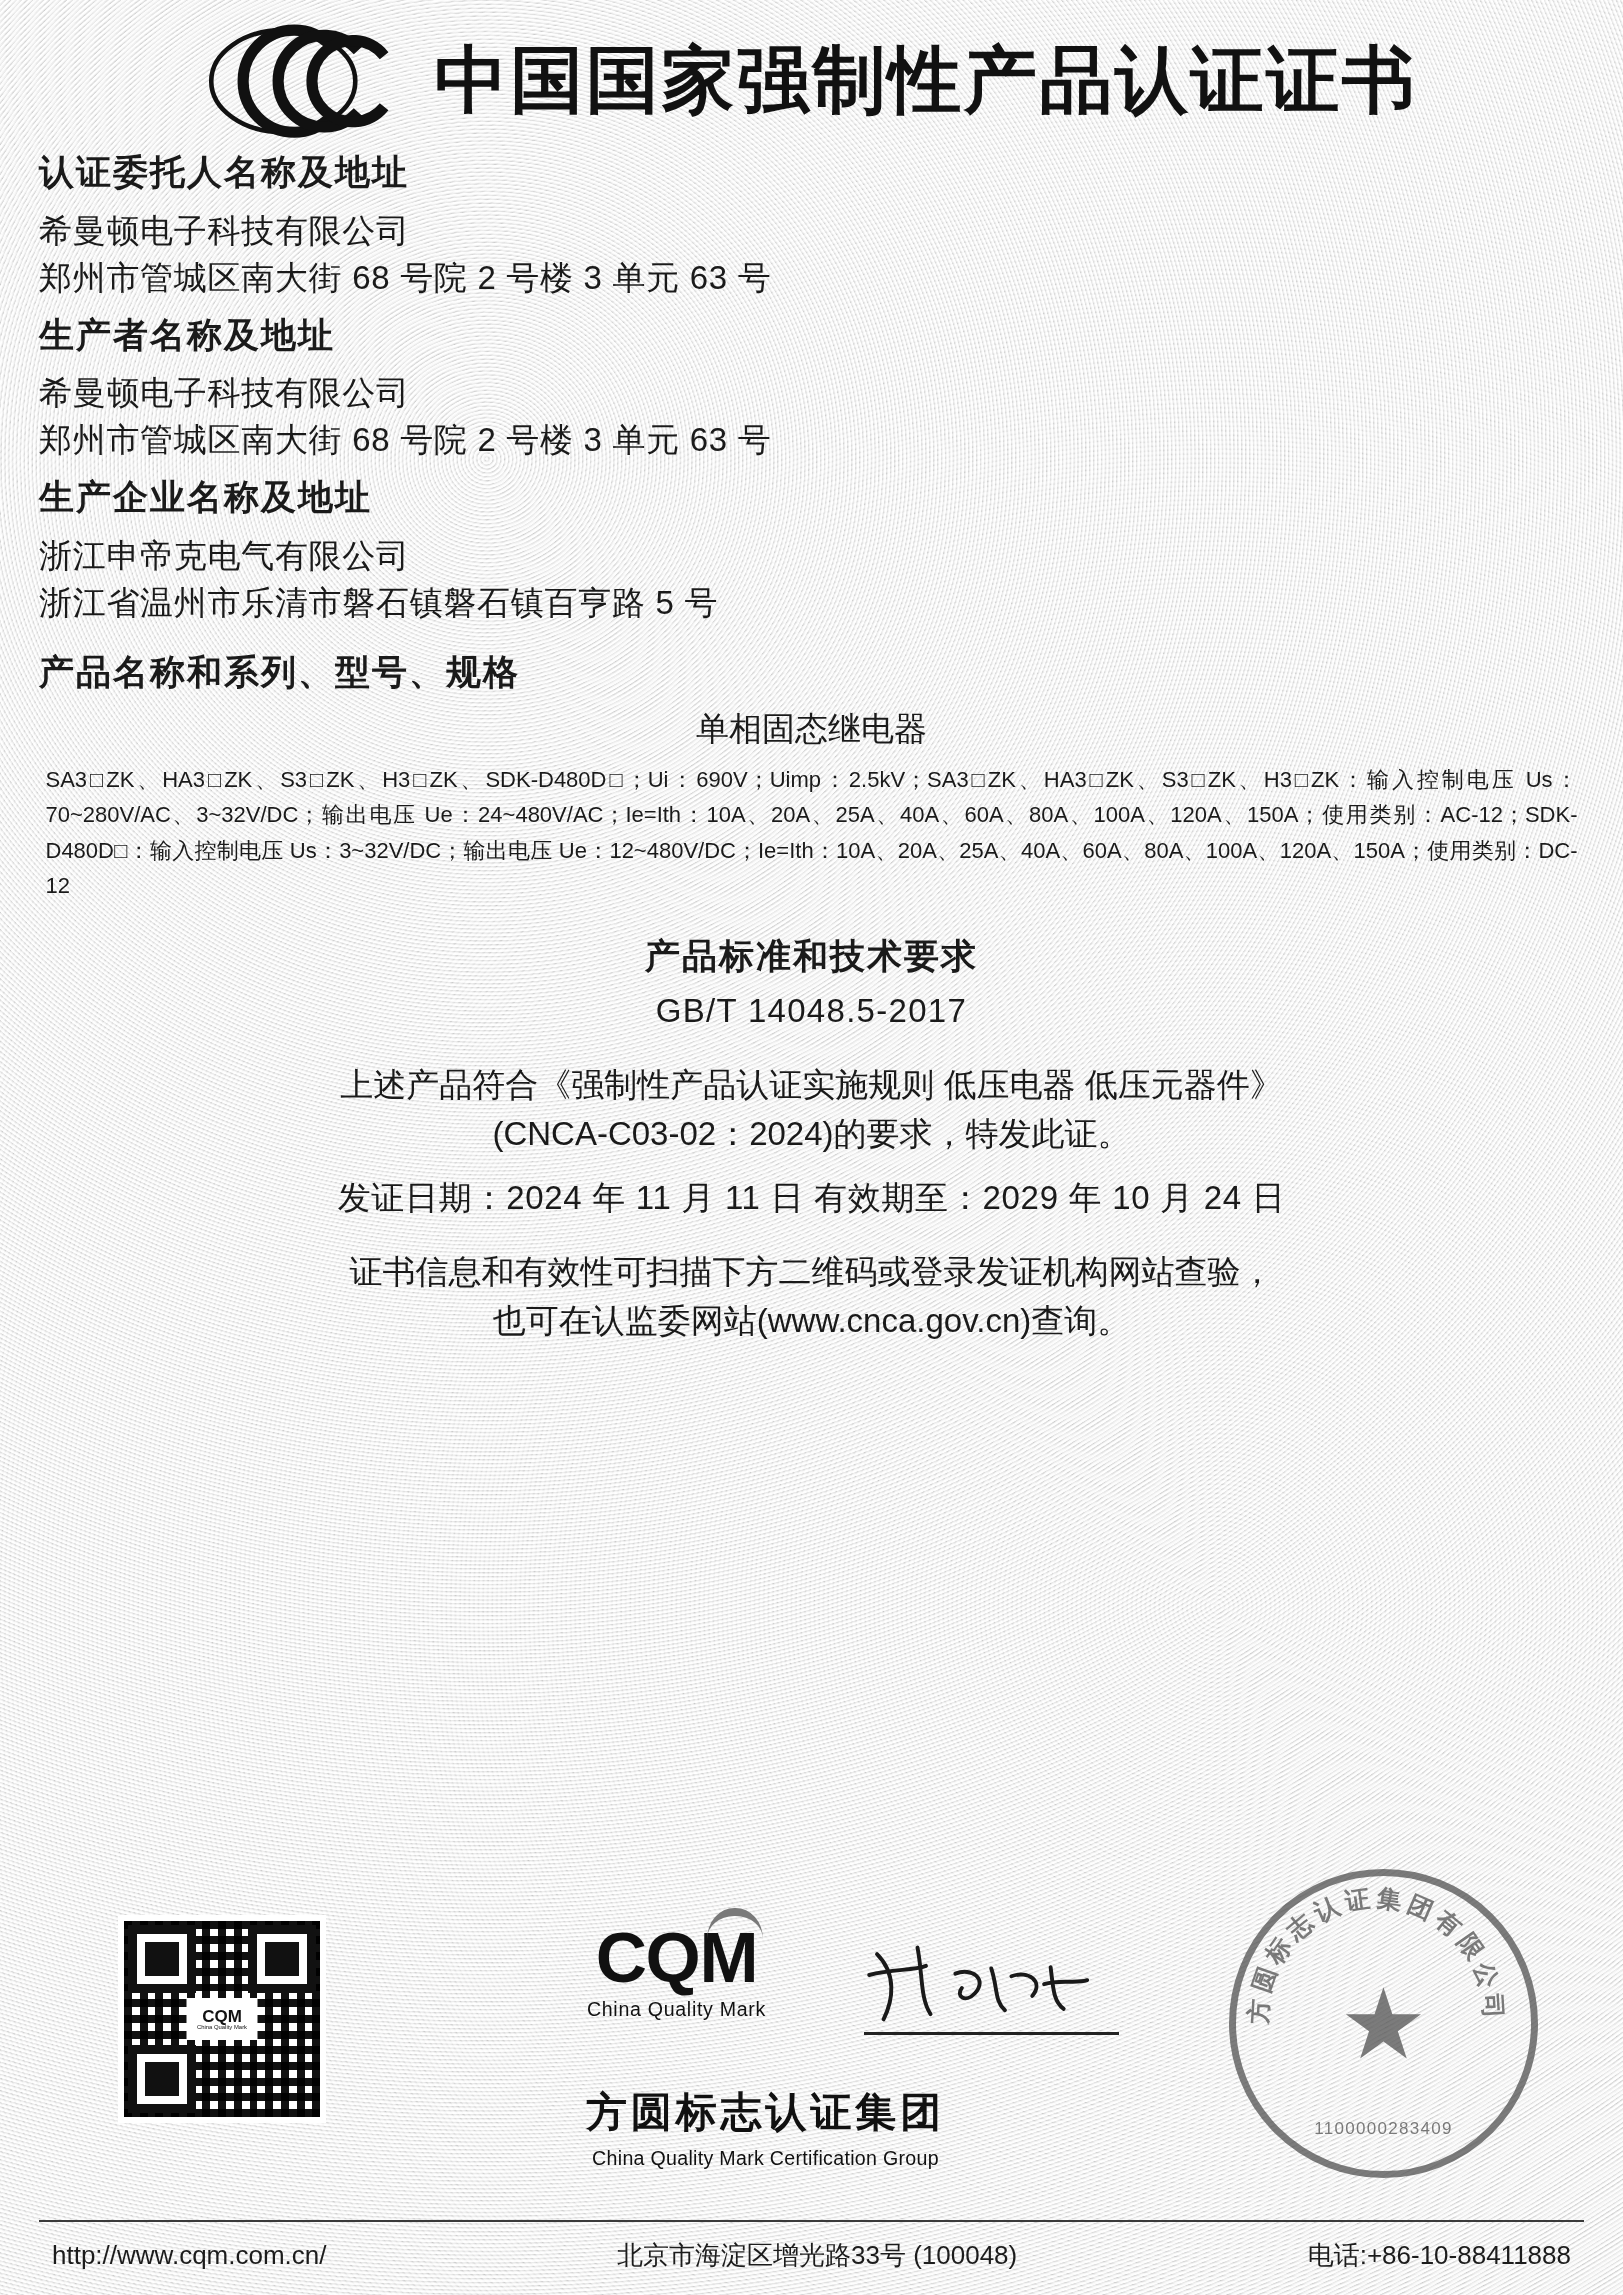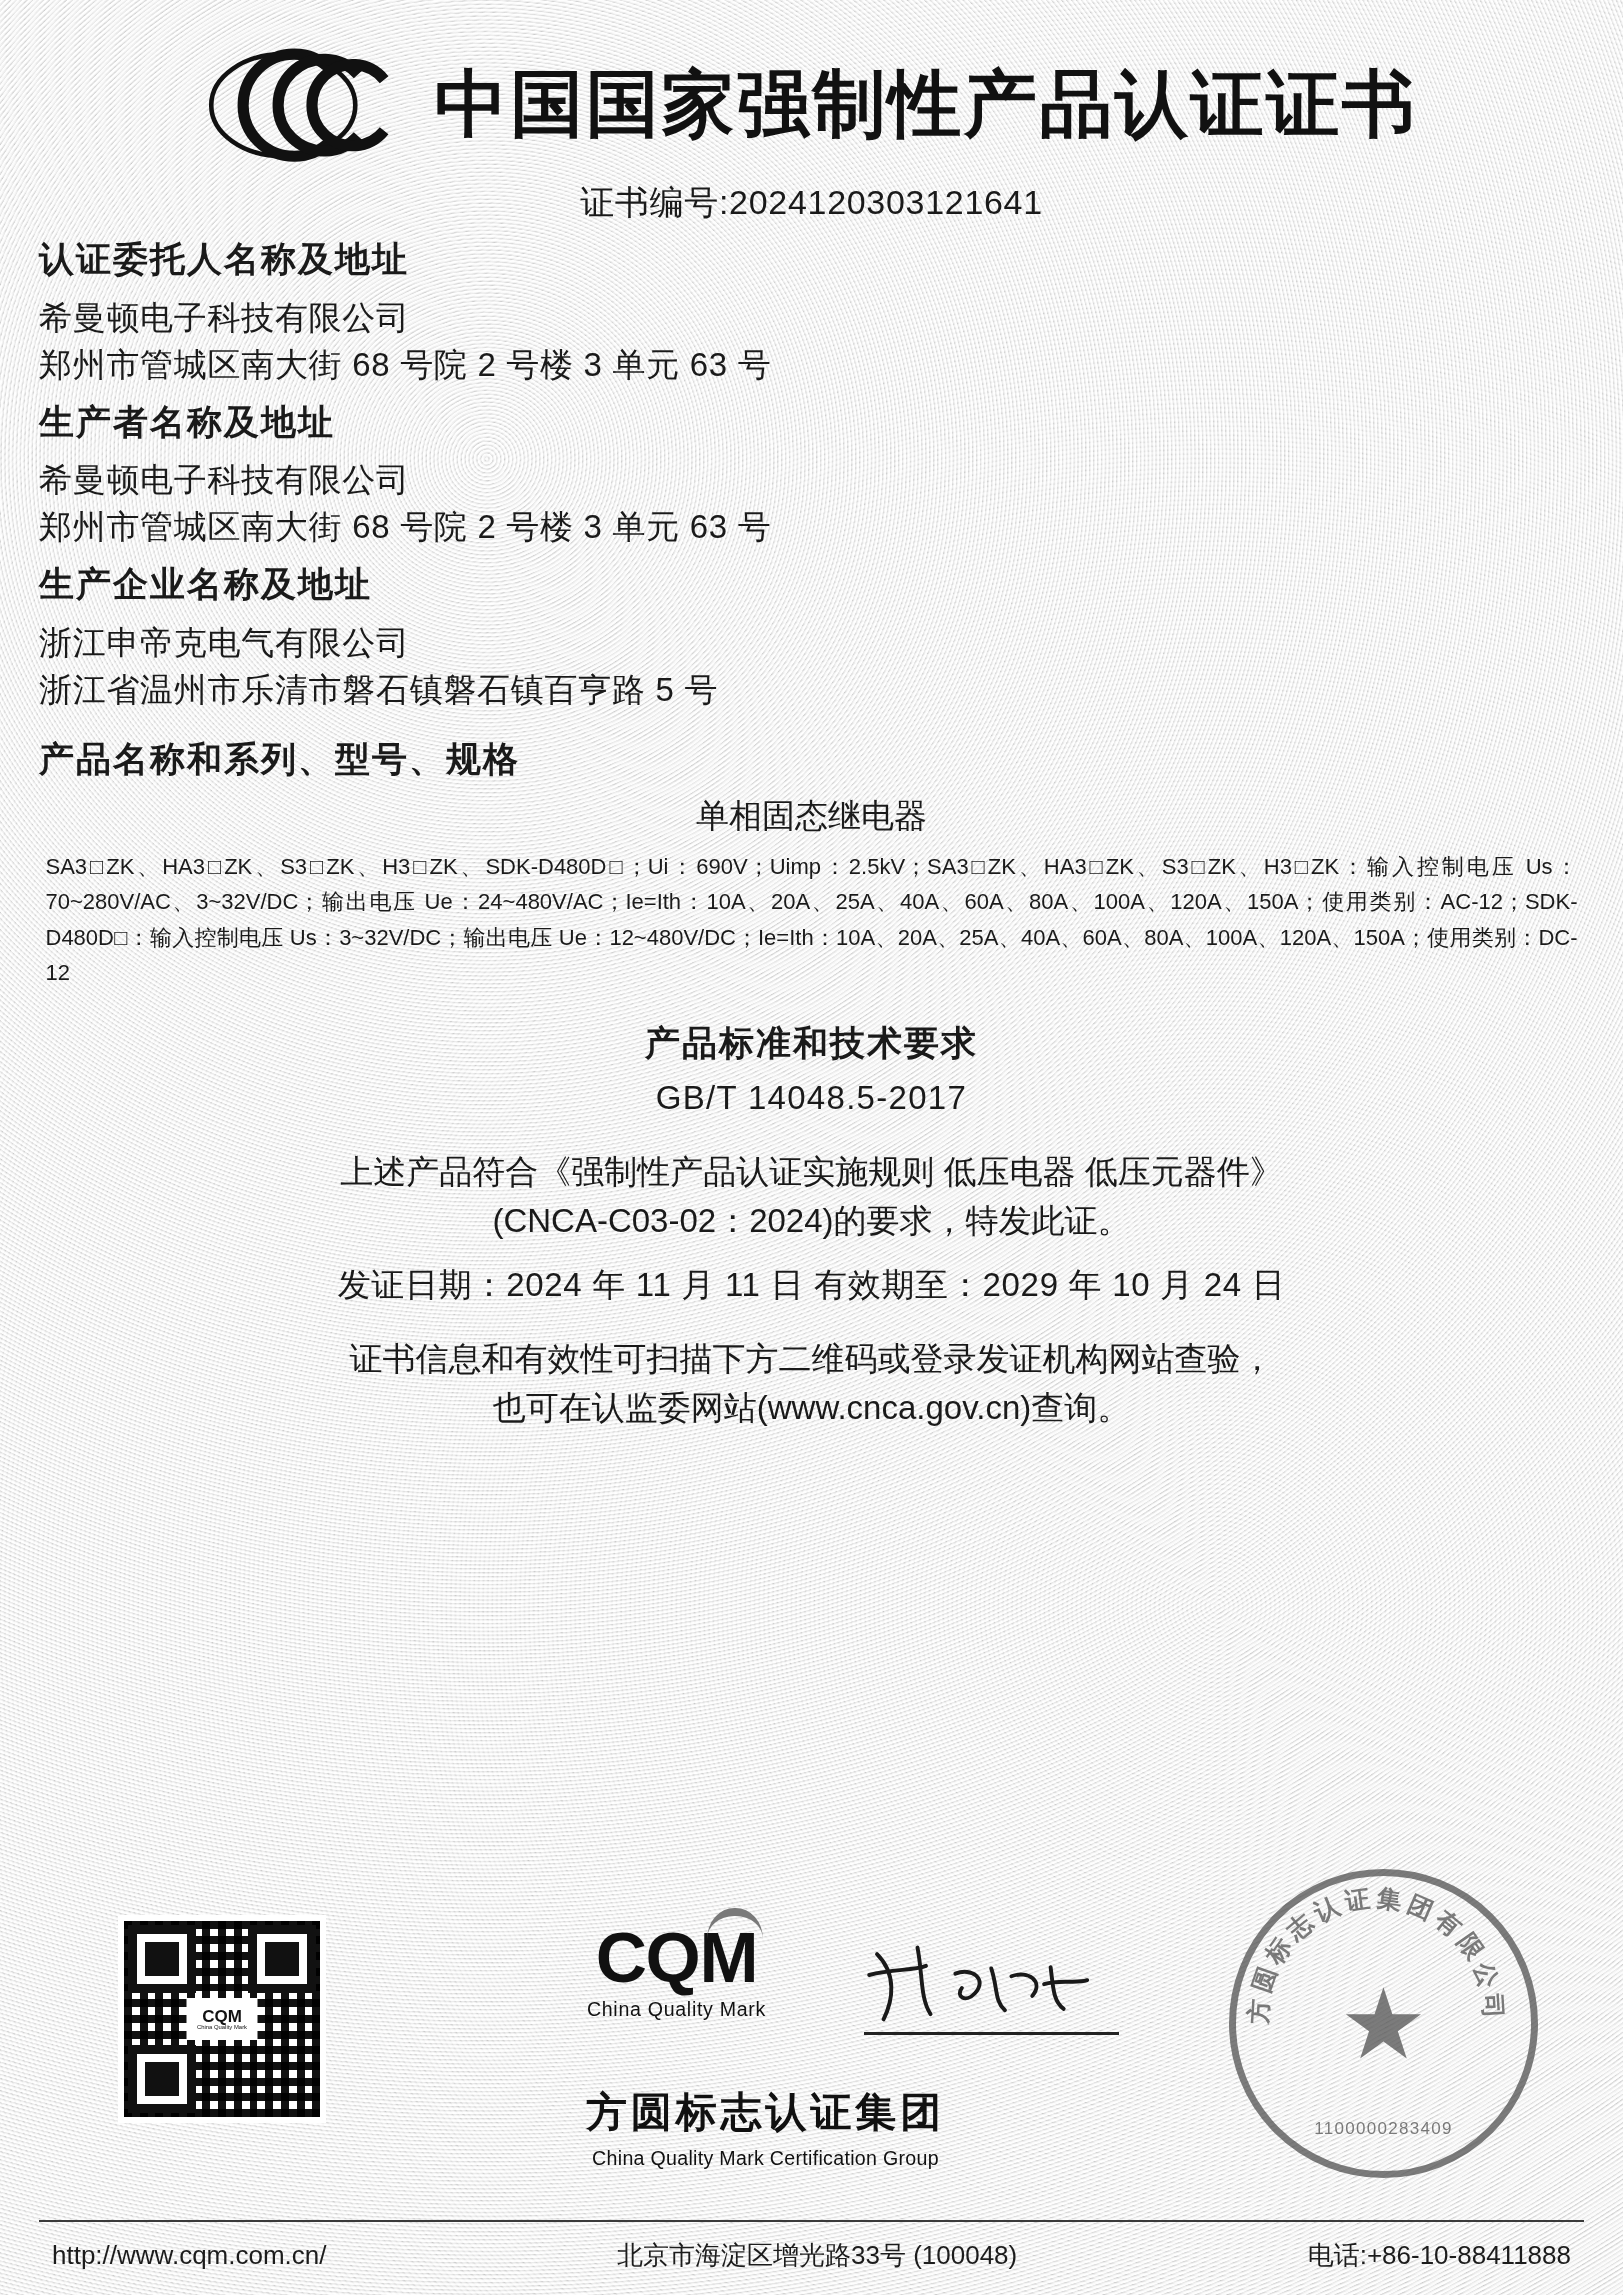--- a/index.html
+++ b/index.html
@@ -29,21 +29,21 @@
     padding: 0 39px;
     box-sizing: border-box;
   }
 
   
   .header {
     display: flex;
     align-items: center;
     justify-content: center;
     gap: 26px;
-    padding-top: 48px;
+    padding-top: 24px;
   }
   .ccc-mark {
     width: 203px;
     height: 115px;
     flex: 0 0 auto;
   }
   .main-title {
     font-size: 73px;
     font-weight: bold;
     letter-spacing: 2.6px;
@@ -302,21 +302,20 @@
         <svg viewBox="0 0 310 175" width="203" height="115" aria-hidden="true">
           <ellipse cx="118" cy="87" rx="110" ry="78" fill="none" stroke="#111" stroke-width="7"></ellipse>
           <path d="M190 32 A78 78 0 1 0 190 142" fill="none" stroke="#111" stroke-width="17"></path>
           <path d="M232 40 A70 70 0 1 0 232 134" fill="none" stroke="#111" stroke-width="17"></path>
           <path d="M272 48 A62 62 0 1 0 272 126" fill="none" stroke="#111" stroke-width="17"></path>
         </svg>
       </div>
       <div class="main-title">中国国家强制性产品认证证书</div>
     </div>
 
-    <div class="cert-no">证书编号:2024120303121641</div>
 
     <div class="section">
       <div class="section-title">认证委托人名称及地址</div>
       <div class="section-line">希曼顿电子科技有限公司</div>
       <div class="section-line">郑州市管城区南大街 68 号院 2 号楼 3 单元 63 号</div>
     </div>
 
     <div class="section">
       <div class="section-title">生产者名称及地址</div>
       <div class="section-line">希曼顿电子科技有限公司</div>

